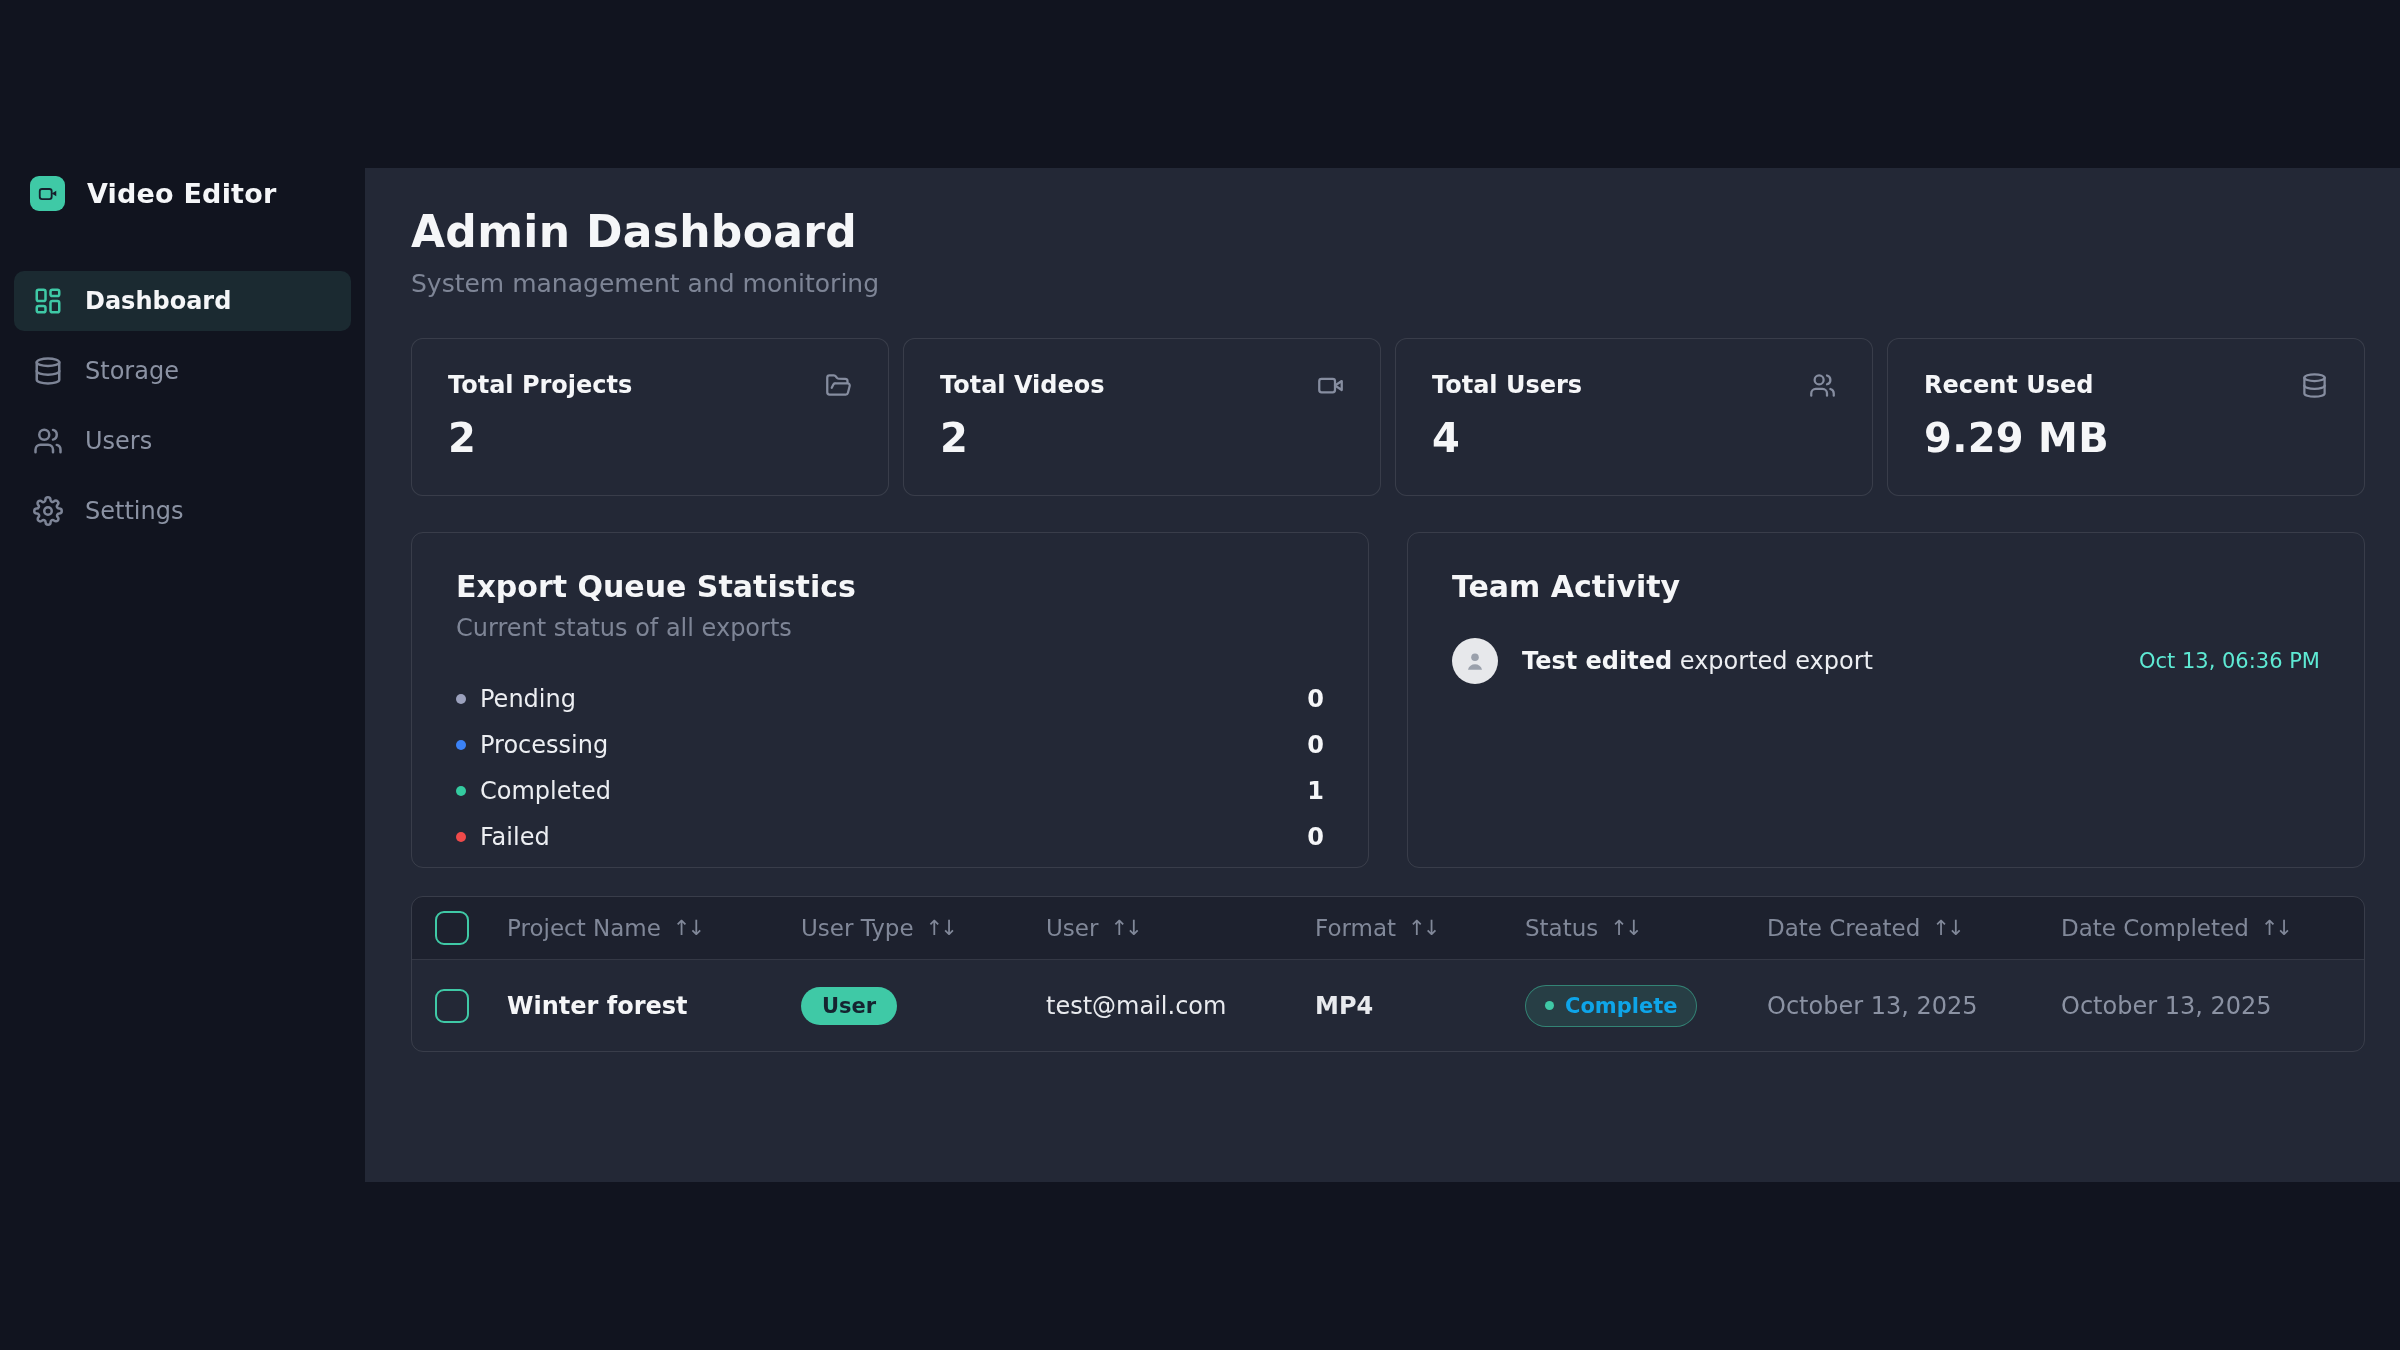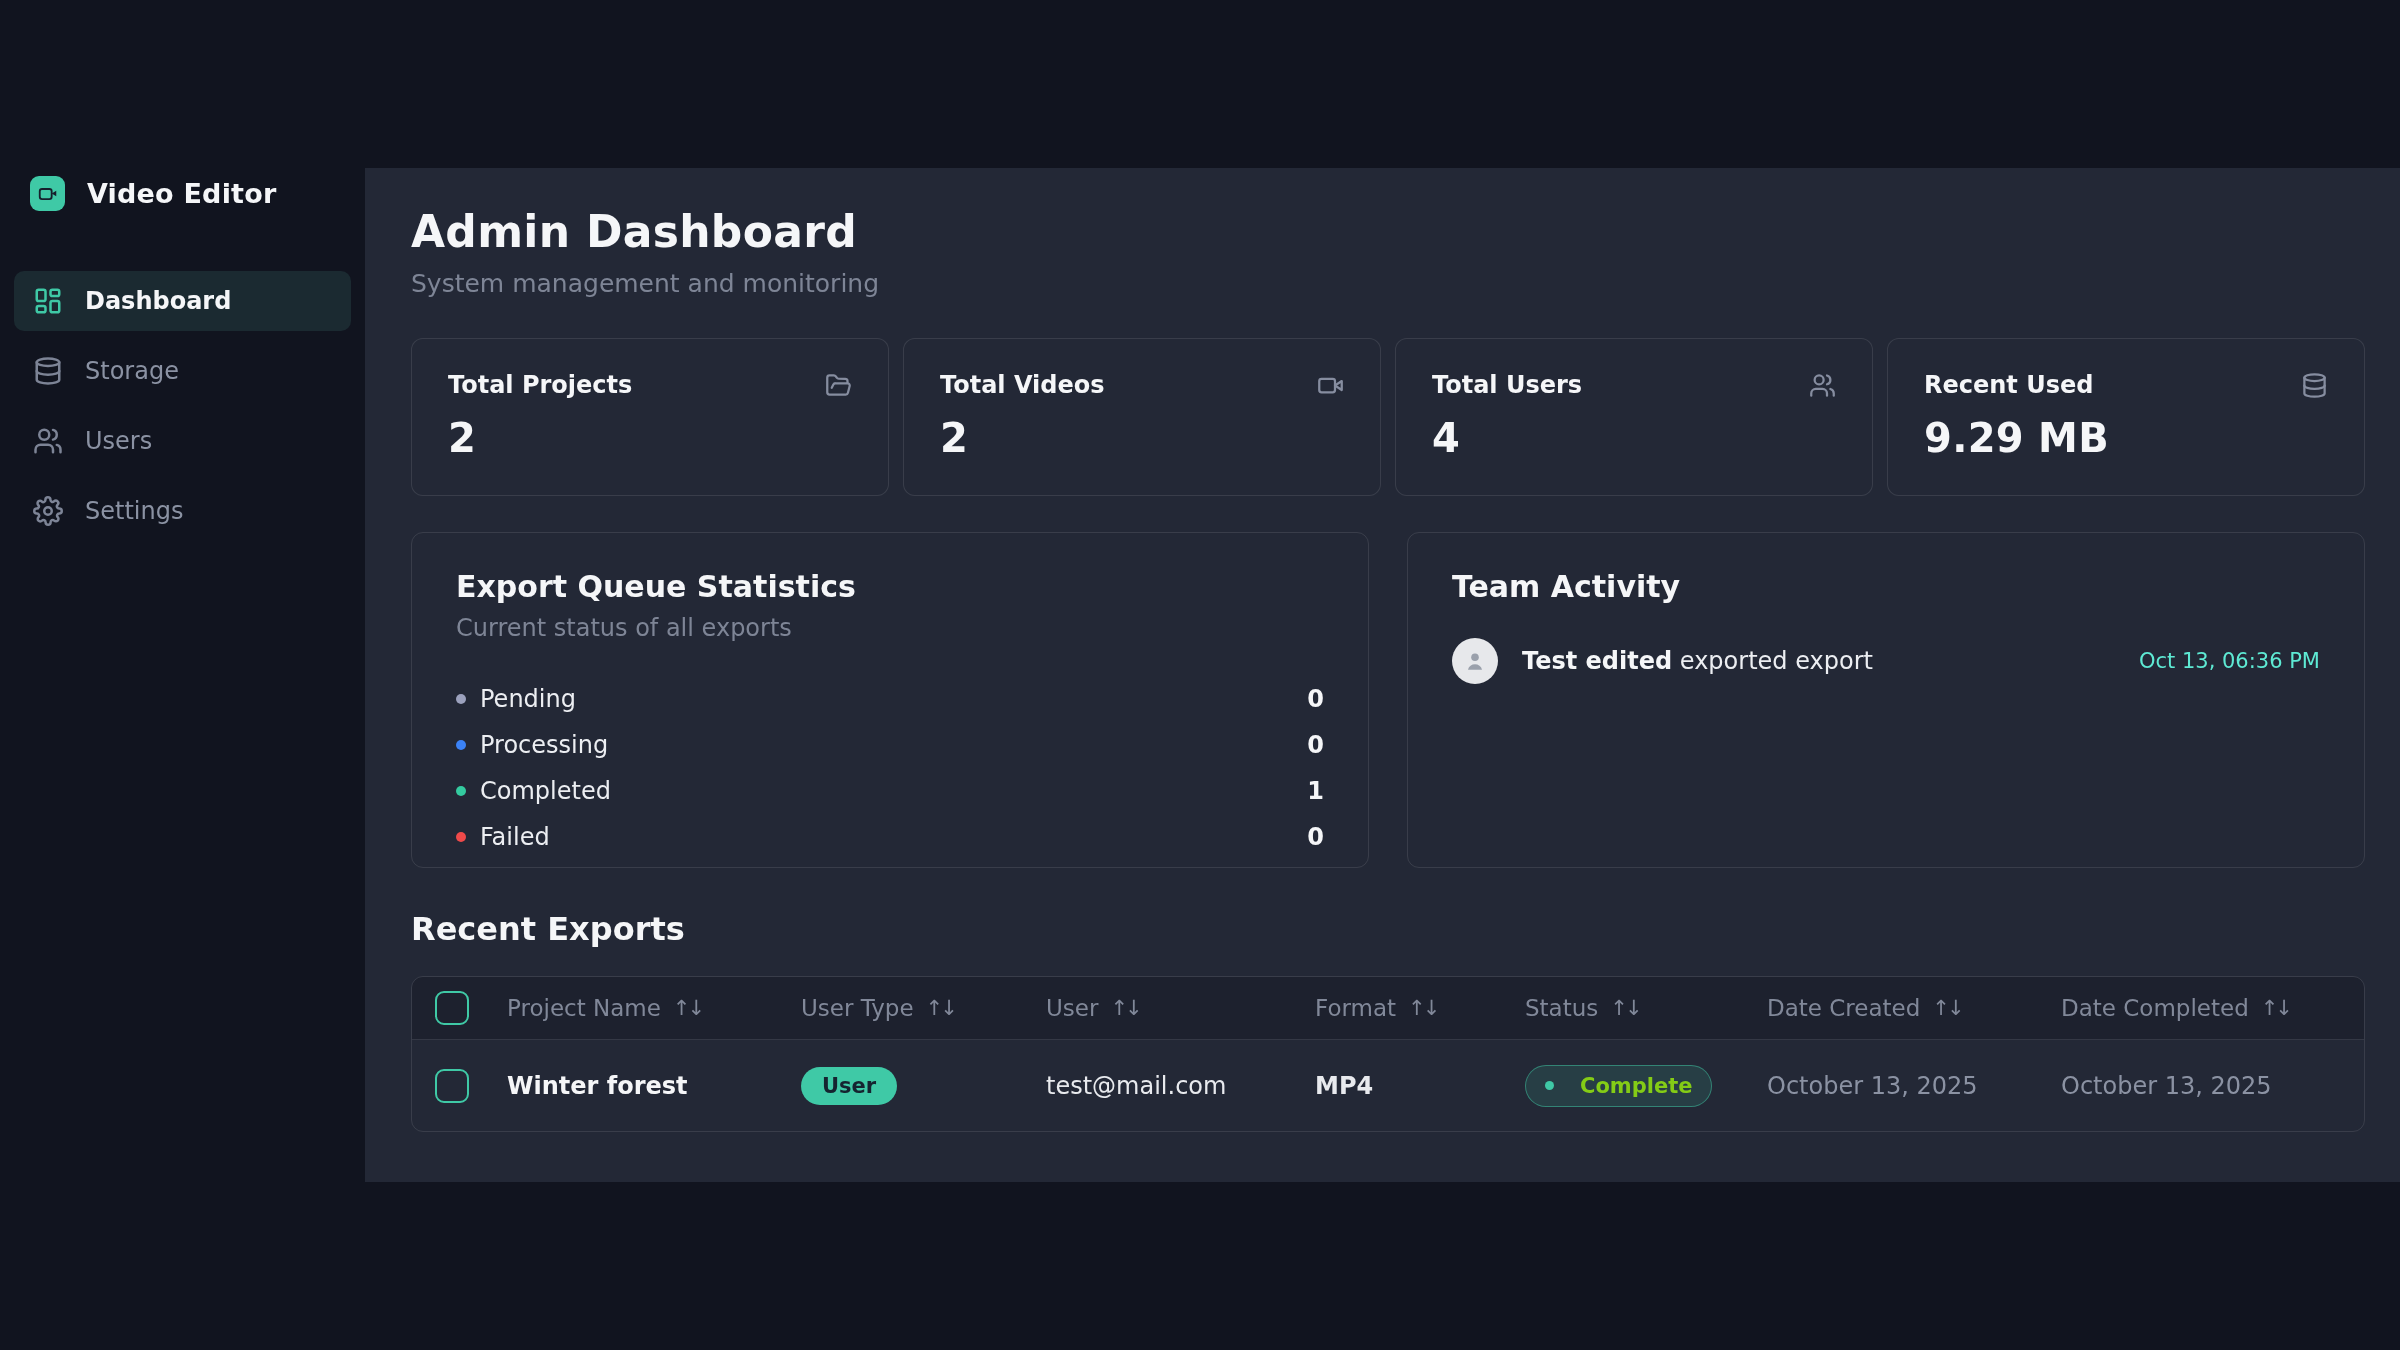--- a/index.html
+++ b/index.html
@@ -67,22 +67,22 @@
   .sort { font-size:21px; letter-spacing:-3px; color:#818899; }
   .tbody-row { height:92px; border-top:1px solid rgba(255,255,255,.08); }
   .cb-cell { display:flex; justify-content:flex-start; padding-left:23px; }
   .checkbox { width:34px; height:34px; border:2.5px solid #3fc9a6; border-radius:9px; background:transparent; cursor:pointer; }
   .cell { font-size:24px; color:#e8eaee; }
   .cell.project { font-weight:700; color:#f5f6f8; }
   .cell.format { font-weight:600; }
   .cell.date { color:#8b92a3; }
   .user-badge { display:inline-block; background:#3fc9a6; color:#152430; font-size:21px; font-weight:700;
     padding:7px 21px; border-radius:999px; }
-  .status-badge { display:inline-flex; align-items:center; gap:26px; background:rgba(63,201,166,.14);
-    border:1.5px solid rgba(63,201,166,.5); color:#84cc16; font-size:21px; font-weight:600;
+  .status-badge { display:inline-flex; align-items:center; gap:11px; background:rgba(63,201,166,.14);
+    border:1.5px solid rgba(63,201,166,.5); color:#0ea5e9; font-size:21px; font-weight:600;
     padding:8px 19px; border-radius:999px; }
   .status-dot { width:9px; height:9px; border-radius:50%; background:#3fc9a6; }
   svg { fill:none; stroke:currentColor; stroke-width:2; stroke-linecap:round; stroke-linejoin:round; }
 </style>
 </head>
 <body>
 
 <aside class="sidebar">
   <div class="brand">
     <span class="brand-tile">
@@ -223,21 +223,20 @@
               <circle cx="12" cy="8.5" r="3.5" fill="currentColor" stroke="none"></circle>
               <path d="M5.5 20c.8-3.2 3.4-5 6.5-5s5.7 1.8 6.5 5z" fill="currentColor" stroke="none"></path>
             </svg>
         </span>
         <span class="activity-text"><span class="bold">Test edited</span><span> exported export</span></span>
         <span class="activity-time">Oct 13, 06:36 PM</span>
       </div>
     </section>
   </div>
 
-  <h2 class="section-title">Recent Exports</h2>
   <div class="table">
     <div class="tr thead">
       <div class="cb-cell">
           <span class="checkbox"></span>
         </div>
       <div class="th">
           <span>Project Name</span>
           <span class="sort">↑↓</span>
         </div>
       <div class="th">

